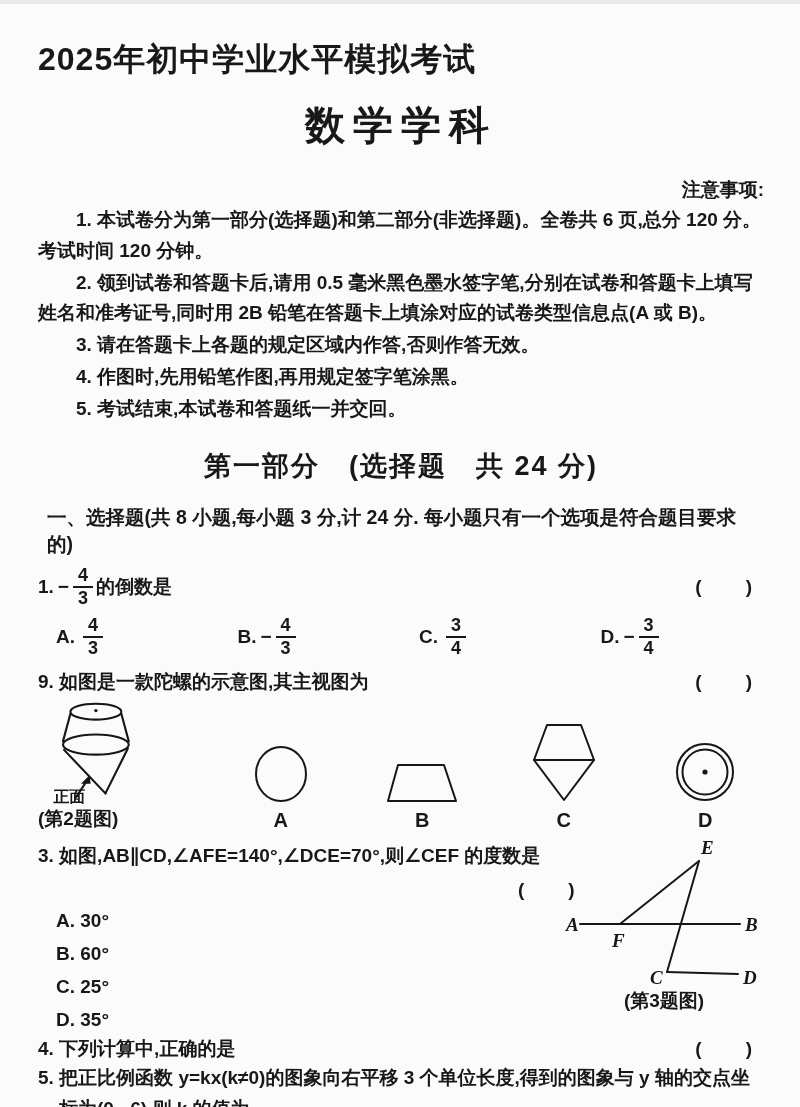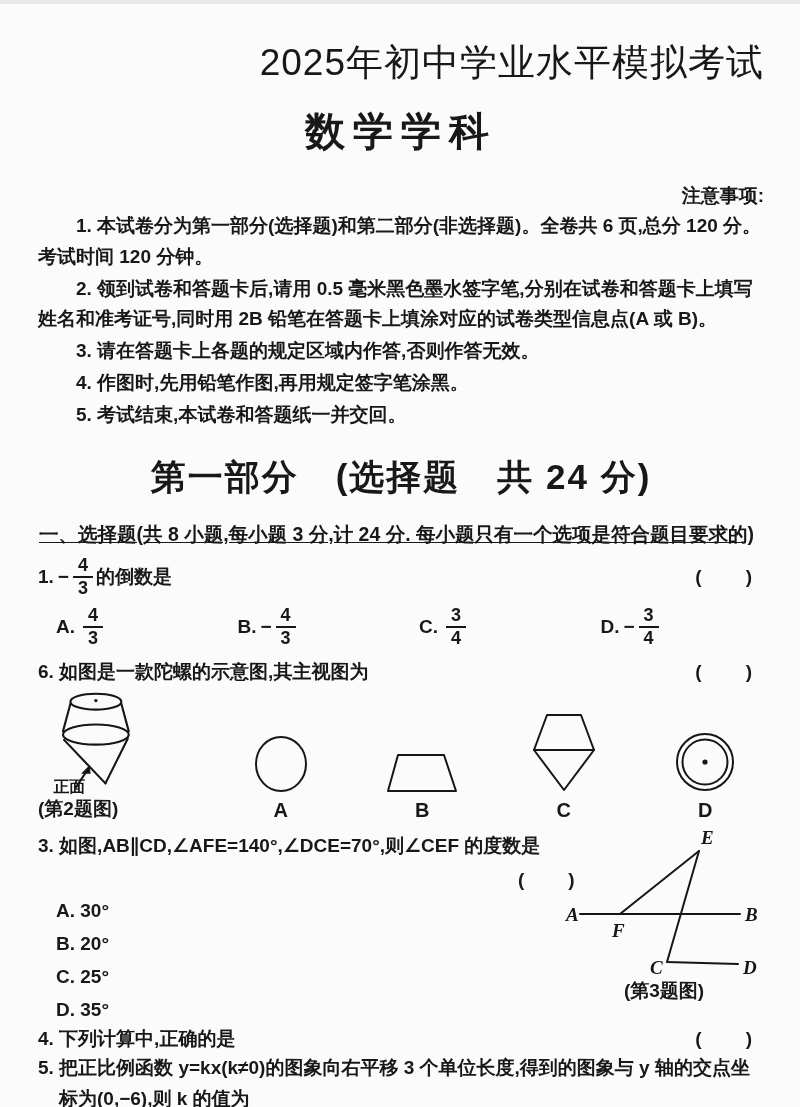--- a/index.html
+++ b/index.html
@@ -5,28 +5,28 @@
   html,body{margin:0;padding:0;}
   body{
     width:800px;min-height:1107px;
     background:#fbfbfb;color:#181818;
     font-family:"Liberation Sans","DejaVu Sans",sans-serif;
     -webkit-font-smoothing:antialiased;
   }
   .top-strip{height:4px;background:#e9e9e9;}
   .page{padding:8px 36px 40px 38px;position:relative;box-sizing:border-box;}
 
-  .title{ text-align:right;font-size:37px;font-weight:400;margin:26px 0 4px;letter-spacing:1px;}
+  .title{ text-align:left;font-size:32px;font-weight:700;margin:26px 0 4px;letter-spacing:1px;}
   .subtitle{text-align:center;font-size:40px;font-weight:700;margin:16px 0 24px;letter-spacing:8px;}
 
   .notice-head{font-size:19px;font-weight:700;margin:6px 0 2px;text-align:right;}
   .notice-item{font-size:19px;font-weight:700;line-height:1.62;margin:1px 0;text-indent:2em;}
 
-  .section-head{text-align:center;font-size:35px;font-weight:700;margin:24px 0 20px;letter-spacing:2px;}
-  .intro{font-size:19.5px;font-weight:700;margin:12px 1px 8px;text-decoration:underline;}
+  .section-head{text-align:center;font-size:27px;font-weight:700;margin:24px 0 20px;letter-spacing:2px;}
+  .intro{font-size:19.5px;font-weight:700;margin:12px 9px 8px;}
 
   .q{font-size:19px;font-weight:600;}
   .stem-row{display:flex;align-items:center;line-height:1.5;}
   .brackets{margin-left:auto;padding-right:10px;letter-spacing:2px;font-weight:600;white-space:pre;}
 
   .opts4{display:flex;margin:8px 0 10px;}
   .opts4 .cell{width:25%;box-sizing:border-box;padding-left:18px;display:flex;align-items:center;white-space:nowrap;}
 
   
   .frac{display:inline-block;vertical-align:-0.72em;text-align:center;line-height:1.05;margin:0 3px;font-size:18px;}
@@ -122,21 +122,21 @@
         <span class="frac">
             <span class="fnum">3</span>
             <span class="fden">4</span>
           </span>
       </div>
     </div>
   </div>
 
   <div class="q">
     <div class="stem-row">
-      <span>6. 如图是一款陀螺的示意图,其主视图为</span>
+      <span>9. 如图是一款陀螺的示意图,其主视图为</span>
       <span class="brackets">(　　)</span>
     </div>
     <div class="q2figs">
       <div class="figcol topfig-col">
         <svg width="120" height="104" viewBox="0 0 110 98">
           <ellipse class="stroke" cx="53" cy="11" rx="24" ry="7.5"></ellipse>
           <circle cx="53" cy="10" r="1.6" fill="#161616"></circle>
           <path class="stroke" d="M29,13 L22,39"></path>
           <path class="stroke" d="M77,13 L84,39"></path>
           <ellipse class="stroke" cx="53" cy="42" rx="31" ry="9.5"></ellipse>
@@ -176,21 +176,21 @@
         <div class="opt-fig-label">D</div>
       </div>
     </div>
   </div>
 
   <div class="q q3-block">
     <div class="q3-stem">3. 如图,AB∥CD,∠AFE=140°,∠DCE=70°,则∠CEF 的度数是</div>
     <div class="q3-brackets">(　　)</div>
     <div class="q3-opts">
       <div>A. 30°</div>
-      <div>B. 20°</div>
+      <div>B. 60°</div>
       <div>C. 25°</div>
       <div>D. 35°</div>
     </div>
     <div class="q3-fig">
       <svg width="200" height="150" viewBox="0 0 200 150">
         <text class="svg-label" x="2" y="93">A</text>
         <path class="stroke" d="M16,86 L176,86"></path>
         <text class="svg-label" x="181" y="93">B</text>
         <text class="svg-label" x="48" y="109">F</text>
         <text class="svg-label" x="137" y="16">E</text>

